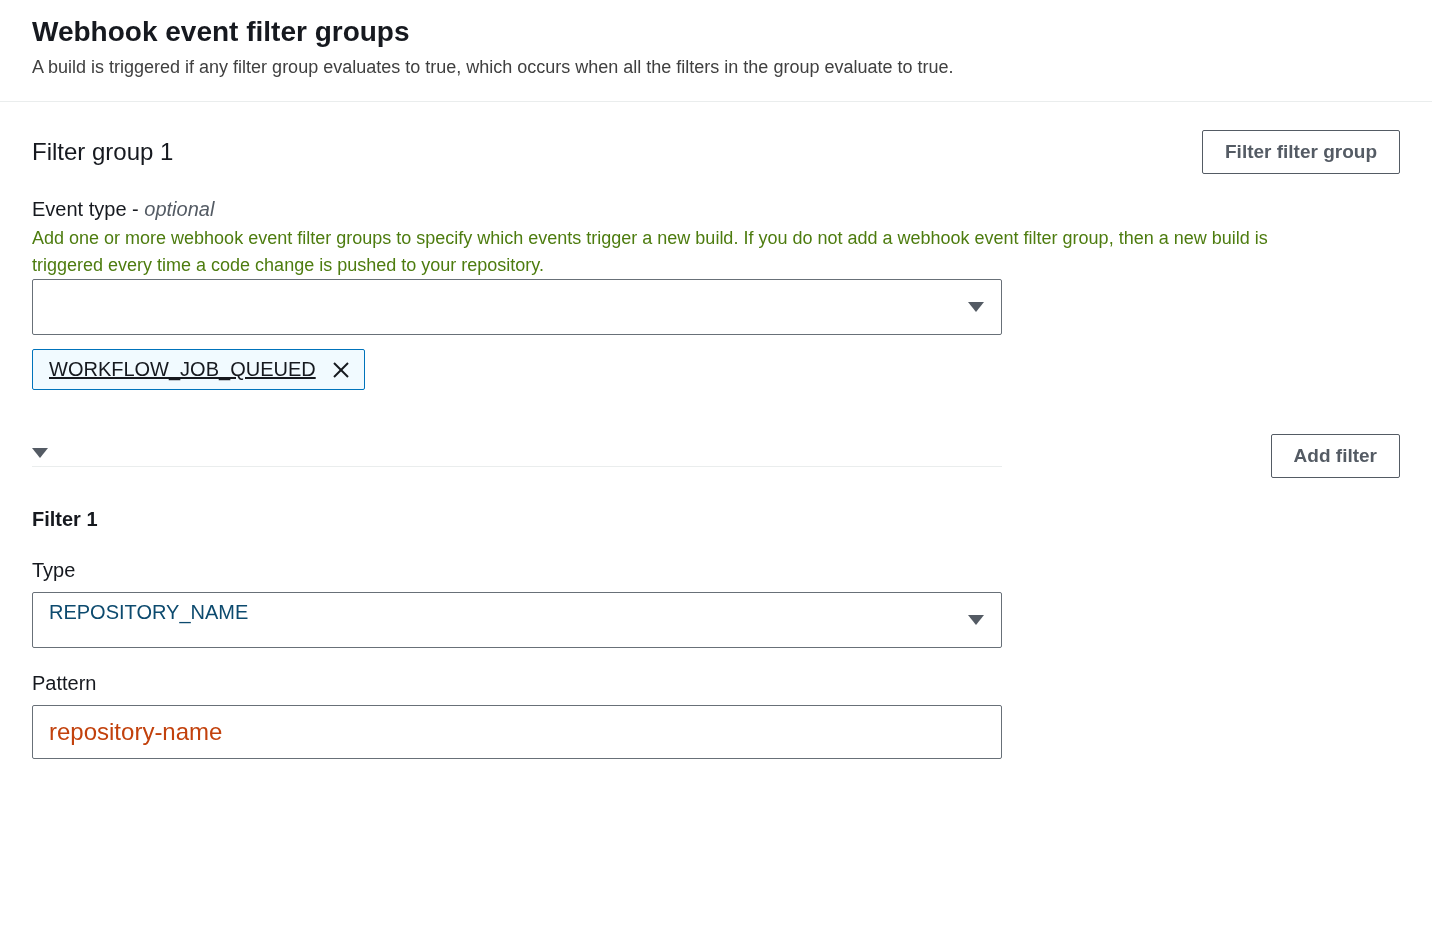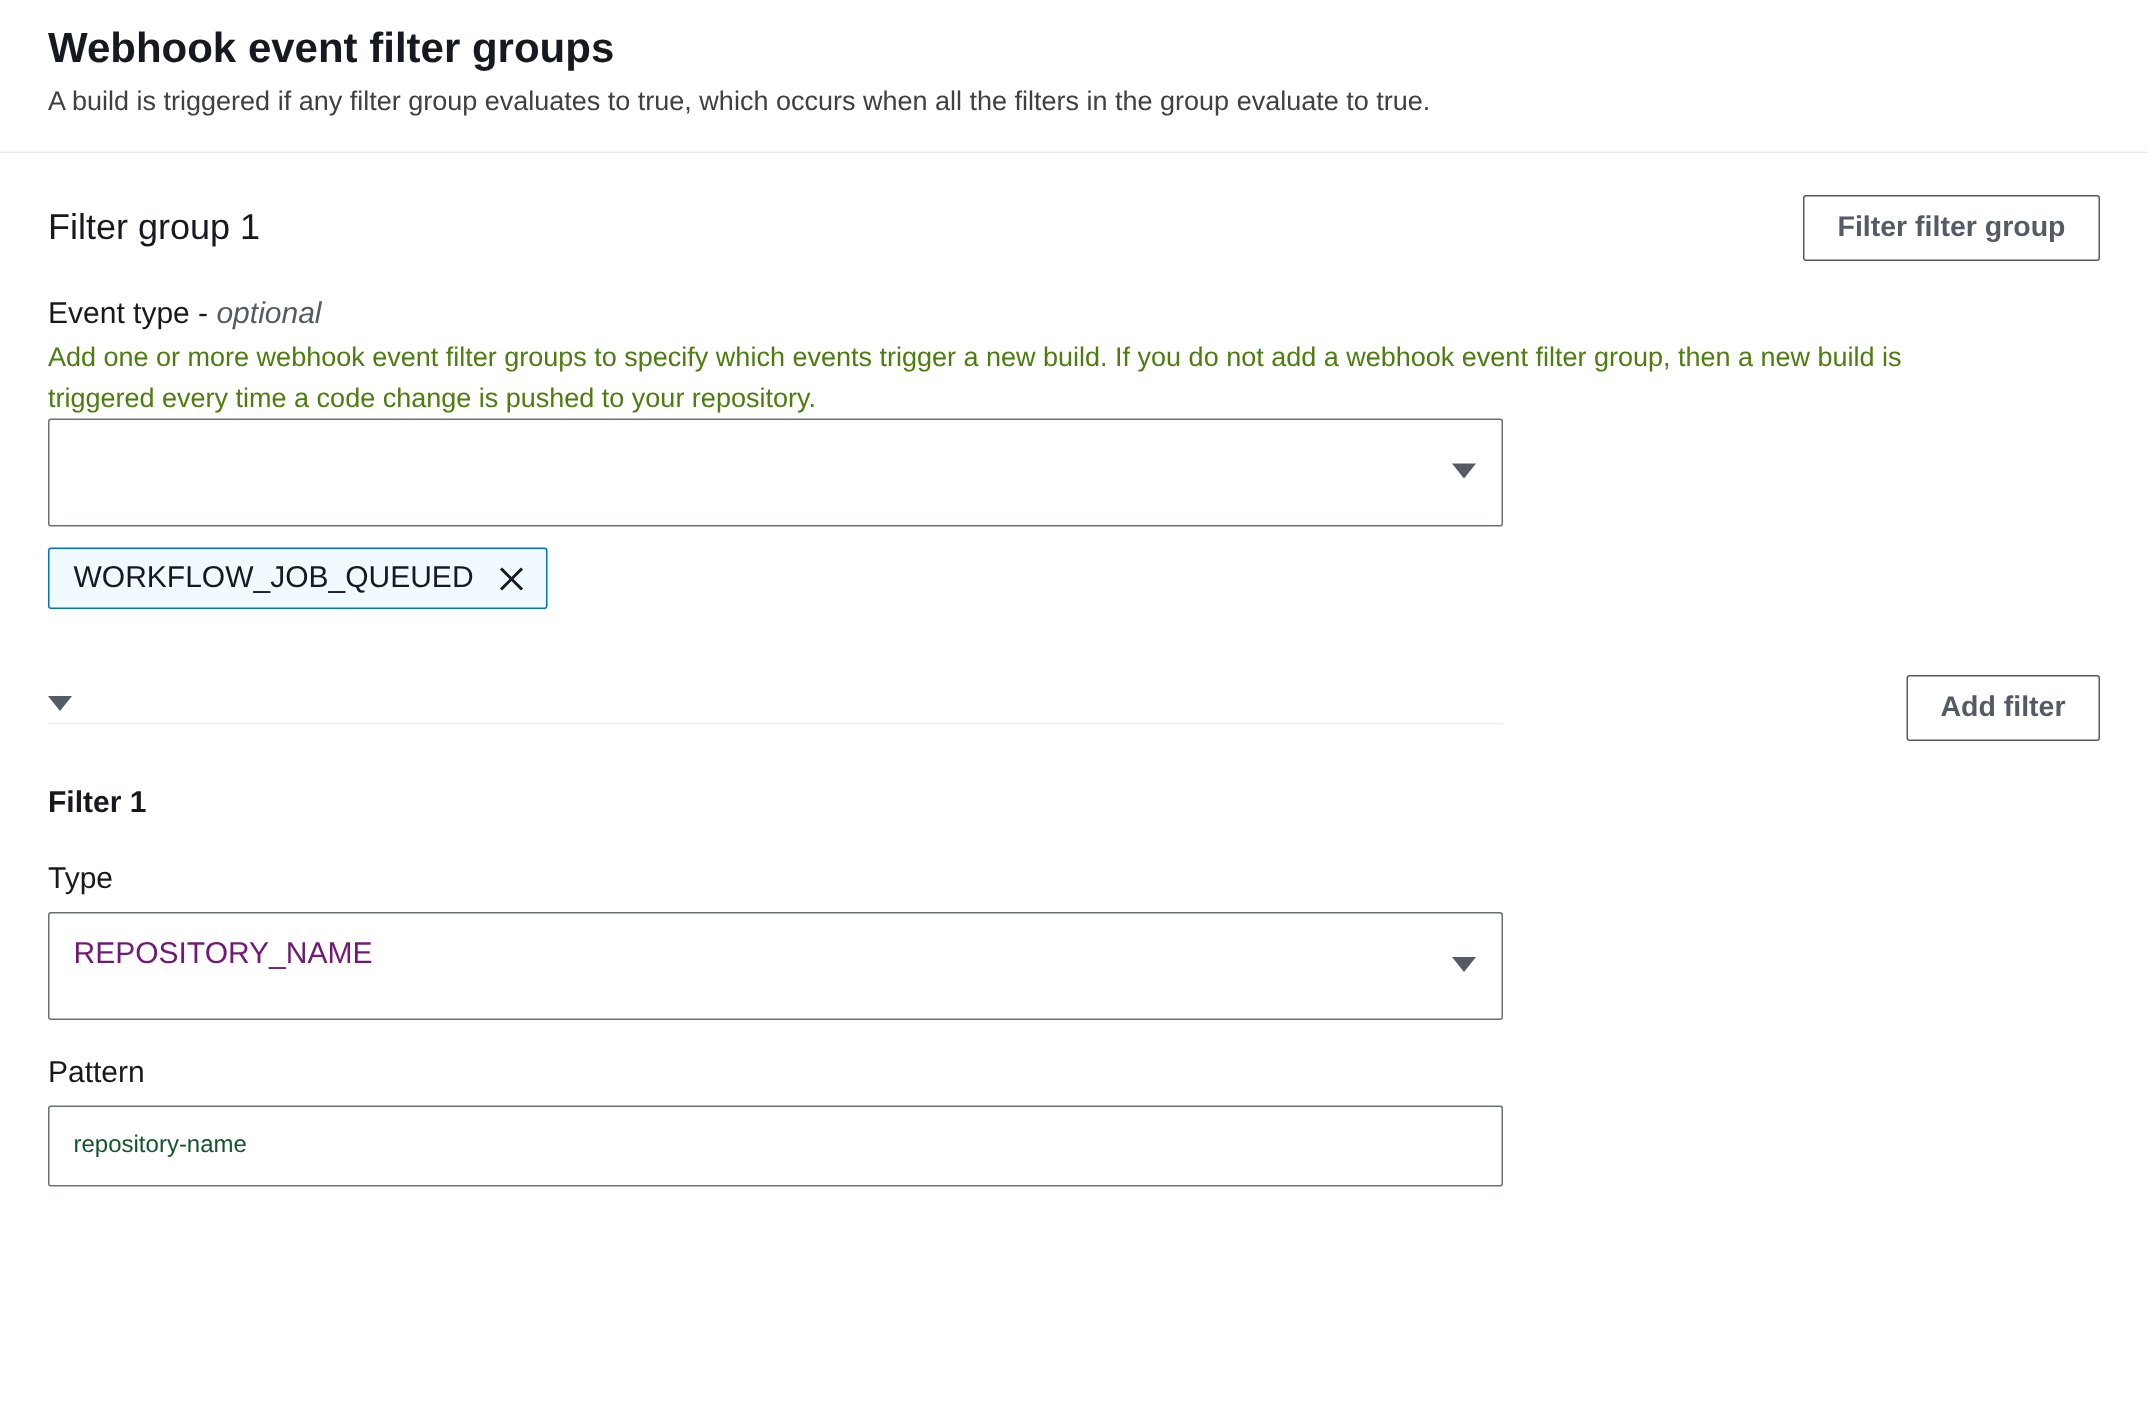--- a/index.html
+++ b/index.html
@@ -78,27 +78,27 @@
       color: #4d7c0f;
       line-height: 1.5;
       max-width: 1300px;
     }
     .select-wrapper {
       position: relative;
       width: 970px;
     }
     .select-control {
       width: 100%;
-      height: 72px;
+      height: 56px;
       border: 1px solid #687078;
       border-radius: 2px;
       background: #ffffff;
       padding: 0 48px 16px 16px;
       font-size: 20px;
-      color: #701a75;
+      color: #0c4a6e;
       cursor: pointer;
       display: flex;
       align-items: center;
       font-family: inherit;
     }
     .select-caret {
       position: absolute;
       right: 18px;
       top: 50%;
       transform: translateY(-50%);
@@ -114,20 +114,21 @@
     }
     .tag {
       display: inline-flex;
       align-items: center;
       border: 1px solid #0073bb;
       background: #f1faff;
       border-radius: 2px;
       padding: 8px 12px 8px 16px;
       font-size: 20px;
       color: #16191f;
+      text-decoration: underline;
     }
     .tag-remove {
       margin-left: 14px;
       cursor: pointer;
       display: inline-flex;
       align-items: center;
       justify-content: center;
       width: 22px;
       height: 22px;
     }
@@ -178,22 +179,22 @@
       font-size: 20px;
       color: #16191f;
       margin-bottom: 10px;
     }
     .text-input {
       width: 970px;
       height: 54px;
       border: 1px solid #687078;
       border-radius: 2px;
       padding: 0 16px;
-      font-size: 16px;
-      color: #14532d;
+      font-size: 24px;
+      color: #c2410c;
       font-family: inherit;
     }
     .pattern-block {
       margin-top: 24px;
     }
     .remove-block {
       margin-top: 16px;
     }
   </style>
 </head>

